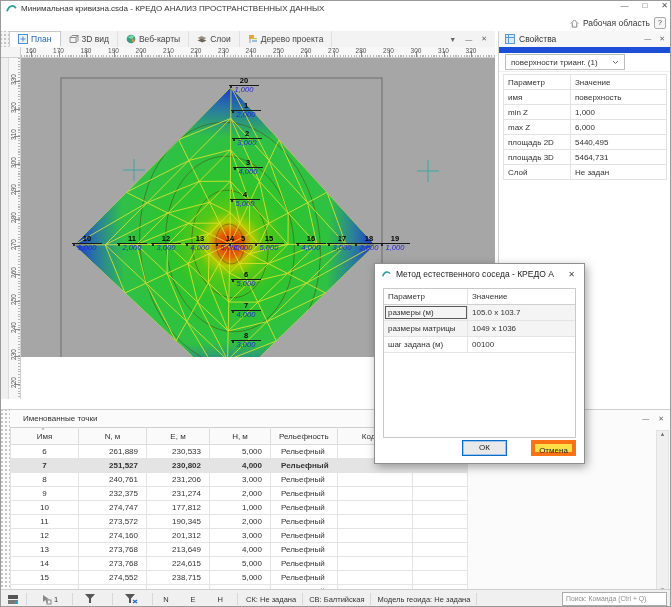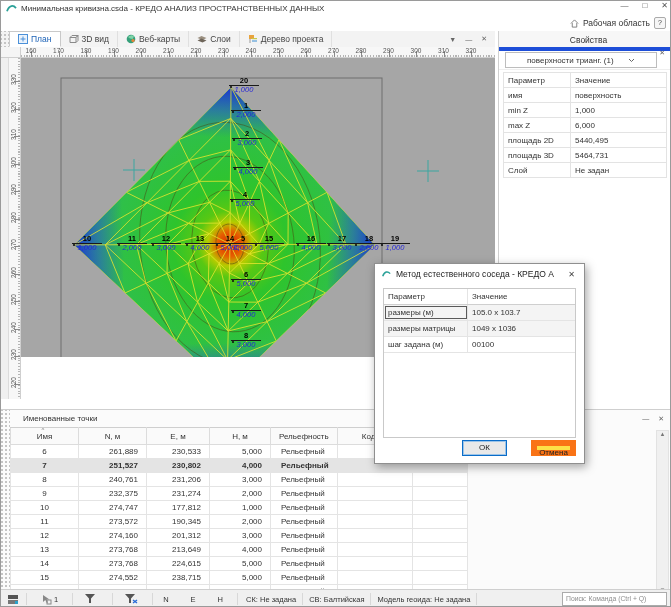--- a/index.html
+++ b/index.html
@@ -35,25 +35,25 @@
   .vr-label{position:absolute;left:-6px;width:20px;text-align:center;font-size:6.5px;color:#555;transform:rotate(-90deg);}
   .vr-tick{position:absolute;right:0;width:6px;height:1px;background:#8a8a8a;}
   #left-strip{position:absolute;left:0;top:27px;width:8px;height:341px;background:#f0f0f0;border-right:1px solid #dcdcdc;box-sizing:border-box;}
   
   #canvas{position:absolute;left:20px;top:27px;width:474px;height:299px;background:#a6a6a6;overflow:hidden;}
   .ptlabel{position:absolute;width:30px;text-align:center;font-size:7.5px;line-height:8px;pointer-events:none;}
   .ptlabel .num{display:block;font-weight:bold;color:#000;border-bottom:1px solid #1a1a1a;}
   .ptlabel .val{display:block;color:#2626d8;font-style:italic;}
   
   #props{position:absolute;left:497px;top:30px;width:174px;height:368px;background:#fff;border-left:1px solid #d0d0d0;box-sizing:border-box;}
-  #props-header{height:16px;display:flex;align-items:center;gap:4px;font-size:8.5px;color:#333;background:#f7f7f7;border-bottom:4px solid #1d4ed8;padding-left:6px;flex-direction:column;}
+  #props-header{height:16px;display:flex;align-items:center;gap:4px;font-size:8.5px;color:#333;background:#f7f7f7;border-bottom:6px solid #1d4ed8;padding-left:6px;}
   #props-header .pico{width:10px;height:10px;}
   #props-controls{margin-left:auto;display:flex;gap:8px;padding-right:7px;font-size:7px;color:#666;}
   #props-toolbar{height:18px;display:flex;align-items:center;padding-left:6px;border-bottom:1px solid #efefef;}
-  #props-select{display:flex;align-items:center;gap:14px;border:1px solid #bdbdbd;background:#fff;font-size:8px;color:#333;padding:1px 21px;height:12px;}
+  #props-select{display:flex;align-items:center;gap:14px;border:1px solid #bdbdbd;background:#fff;font-size:8px;color:#333;padding:1px 5px;height:12px;}
   #props-table{margin:2px 4px 0 4px;border:1px solid #d6d6d6;border-collapse:collapse;width:164px;font-size:8px;color:#333;}
   #props-table td{border:1px solid #e3e3e3;padding:2px 4px;height:10px;white-space:nowrap;overflow:hidden;}
   #props-table tr td:first-child{width:58px;}
   #props-table tr.hdr td{color:#333;background:#fff;}
   
   #bottom{position:absolute;left:0;top:408px;width:671px;height:190px;background:#fbfbfb;border-top:1px solid #cfcfcf;box-sizing:border-box;overflow:hidden;}
   #bottom-grip{position:absolute;left:0;top:0;width:9px;height:190px;background:radial-gradient(#c4c4c4 1px,transparent 1px);background-size:4px 4px;background-position:3px 2px;border-right:1px solid #e5e5e5;}
   #bottom-header{position:absolute;left:9px;top:0;width:662px;height:17px;display:flex;align-items:center;font-size:8px;color:#333;background:#fbfbfb;}
   #bottom-header .btitle{margin-left:13px;}
   #bottom-controls{margin-left:auto;display:flex;gap:9px;padding-right:8px;font-size:7px;color:#666;}
@@ -71,21 +71,21 @@
   #dialog{position:absolute;left:373px;top:262px;width:211px;height:201px;background:#fff;border:1px solid #8f8f8f;box-shadow:2px 3px 9px rgba(0,0,0,.35);z-index:50;box-sizing:border-box;}
   #dialog-title{height:20px;display:flex;align-items:center;gap:5px;padding-left:7px;font-size:8.5px;color:#222;}
   #dialog-close{margin-left:auto;padding:0 9px;font-size:8px;color:#444;}
   #dialog-table{position:absolute;left:8px;top:24px;width:193px;height:150px;border:1px solid #c9c9c9;box-sizing:border-box;font-size:8px;color:#333;background:#fff;}
   .drow{display:flex;height:15px;line-height:15px;border-bottom:1px solid #e4e4e4;}
   .drow .c1{width:84px;padding-left:4px;border-right:1px solid #e4e4e4;box-sizing:border-box;white-space:nowrap;}
   .drow .c2{flex:1;padding-left:4px;white-space:nowrap;}
   .drow.shade{background:#f4f4f4;}
   .drow .c1.focus{outline:1px solid #5a5a5a;outline-offset:-2px;}
   .dlg-buttons{position:absolute;right:8px;bottom:7px;display:flex;gap:24px;}
-  .btn{width:45px;height:16px;background:#fde047;border:6px solid #f97316;font-size:8px;text-align:center;line-height:14px;color:#222;box-sizing:border-box;}
+  .btn{width:45px;height:16px;background:#fde047;border:4px solid #f97316;font-size:8px;text-align:center;line-height:14px;color:#222;box-sizing:border-box;}
   .btn.default{border:1px solid #0a6cc8;box-shadow:inset 0 0 0 1px #9cc4e8;background:#e9e9e9;}
   
   #statusbar{position:absolute;left:0;top:588px;width:671px;height:19px;background:#f0f0f0;border-top:1px solid #cfcfcf;box-sizing:border-box;
              display:flex;align-items:center;font-size:7.5px;color:#333;}
   .st-sep{width:1px;height:12px;background:#d8d8d8;margin:0 6px;}
   .st-ic{display:flex;align-items:center;gap:2px;}
   #search-box{margin-left:auto;margin-right:5px;width:100px;height:12px;border:1px solid #ababab;background:#fff;color:#8e8e8e;font-size:6.8px;line-height:12px;padding-left:3px;box-sizing:content-box;white-space:nowrap;overflow:hidden;}
   .wc{cursor:default;}
 </style>
 </head>

